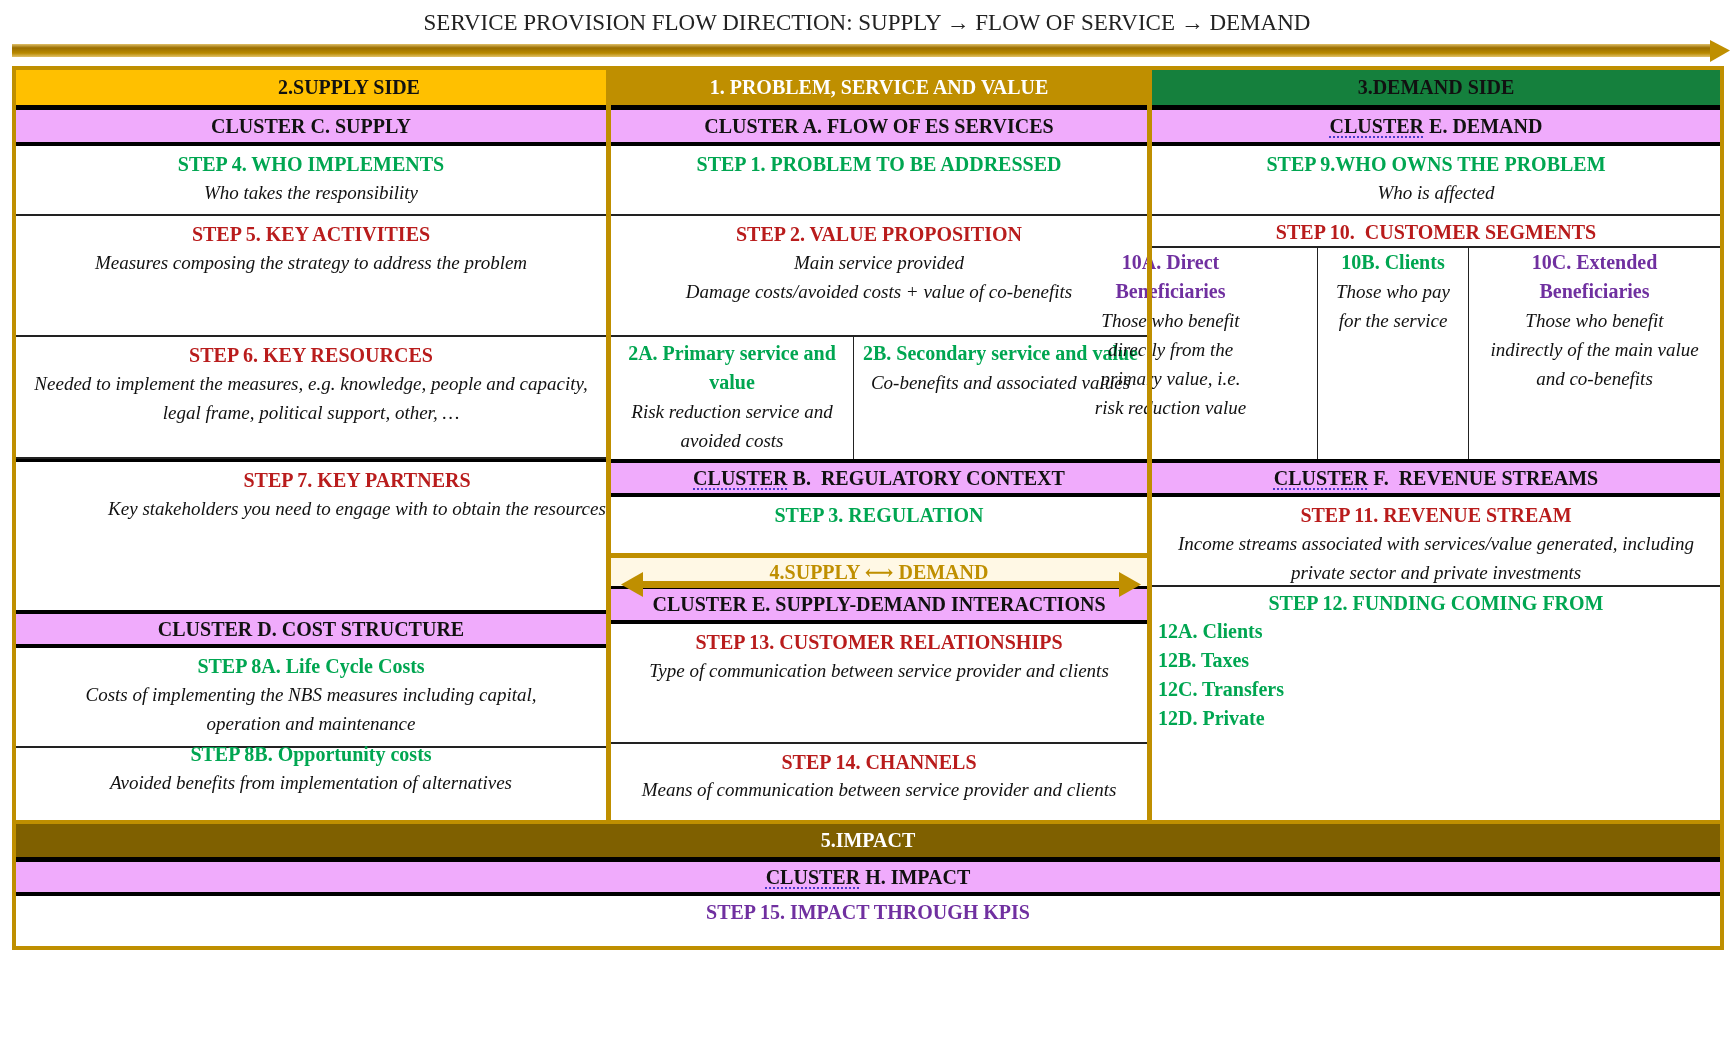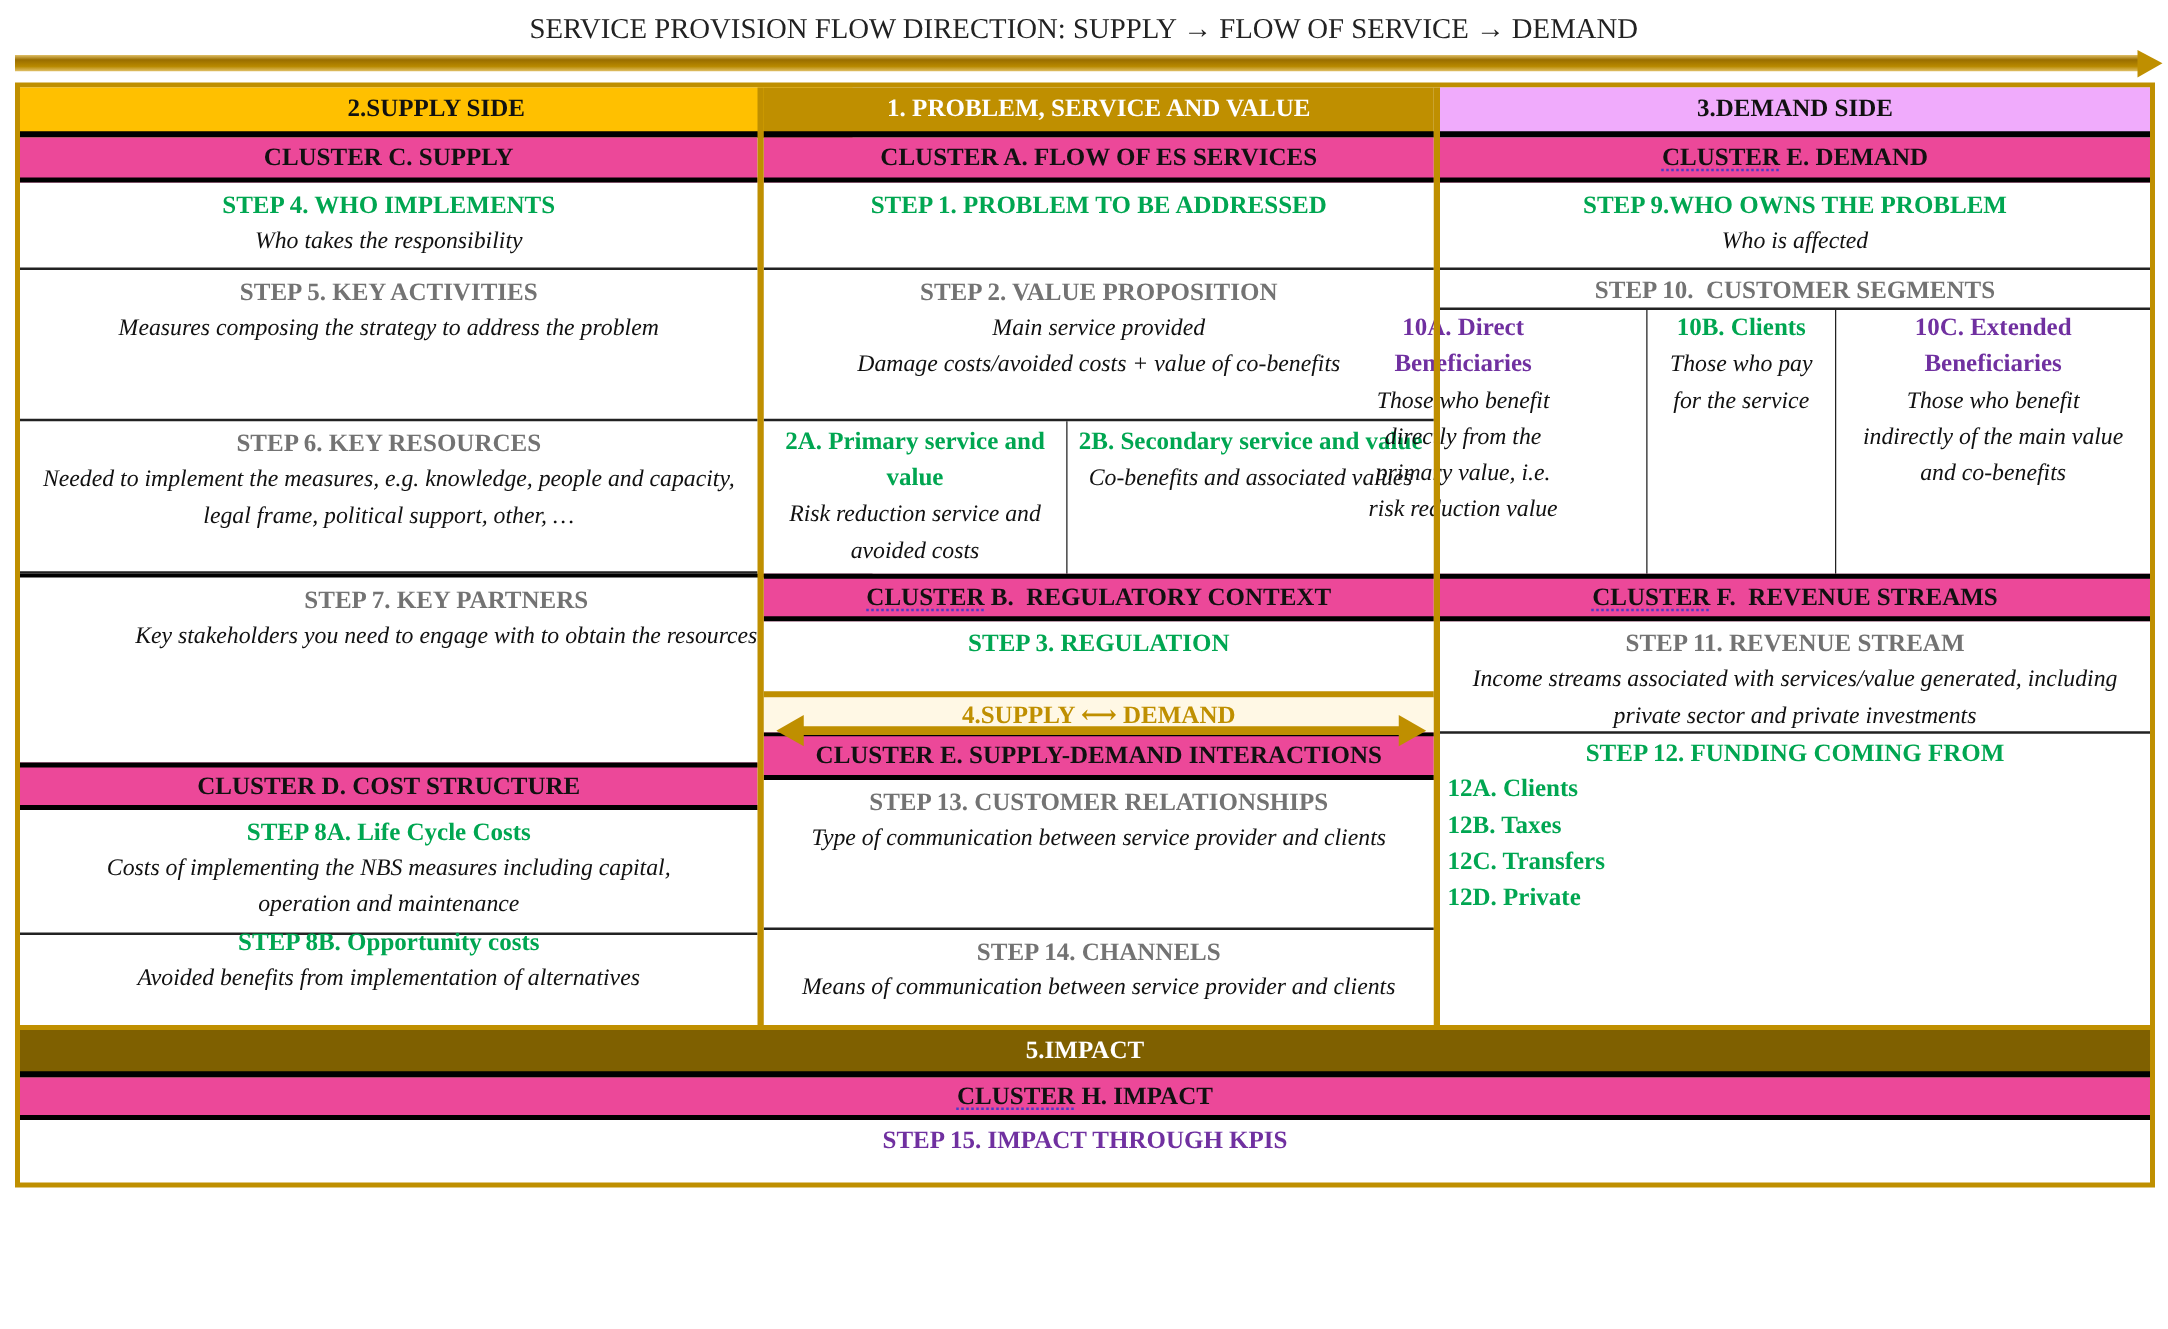--- a/index.html
+++ b/index.html
@@ -19,31 +19,31 @@
 
   .abs { position: absolute; }
   .center { text-align: center; }
 
   .hdr {
     position: absolute; height: 40px; display: flex; align-items: center; justify-content: center;
     font-weight: bold; font-size: 20px; border-bottom: 5px solid #000;
   }
   .cluster {
     position: absolute; height: 36px; display: flex; align-items: center; justify-content: center;
-    background: #ec4899; font-size: 20px; font-weight: bold; color: #111;
+    background: #f0abfc; font-size: 20px; font-weight: bold; color: #111;
     border-bottom: 4px solid #000;
   }
   .cluster .u { text-decoration: underline dotted #4a3cc8; text-underline-offset: 4px; }
 
   .cell { position: absolute; border-bottom: 2px solid #222; text-align: center; padding-top: 4px; }
   .cell.noborder { border-bottom: none; }
 
   .step { font-weight: bold; font-size: 20px; line-height: 28px; }
   .green { color: #00a651; }
-  .red { color: #737373; }
+  .red { color: #b91c1c; }
   .purple { color: #7030a0; }
   .desc { font-style: italic; font-size: 19px; line-height: 29px; color: #111; }
 
   .vline-gold { position: absolute; background: #bf8f00; width: 5px; }
   .vline-thin { position: absolute; background: #222; width: 1px; }
   .left-list { text-align: left; padding-left: 6px; }
   .left-list div { font-weight: bold; font-size: 20px; line-height: 29px; color: #00a651; }
 </style>
 </head>
 <body>
@@ -64,21 +64,21 @@
 </svg>
 
 <div class="frame">
 
   <div class="hdr" style="left:0;top:0;width:666px;background:#ffc000;">
     <span>2.SUPPLY SIDE</span>
   </div>
   <div class="hdr" style="left:595px;top:0;width:536px;background:#bf8f00;color:#fff;">
     <span>1. PROBLEM, SERVICE AND VALUE</span>
   </div>
-  <div class="hdr" style="left:1136px;top:0;width:568px;background:#f0abfc;">
+  <div class="hdr" style="left:1136px;top:0;width:568px;background:#15803d;">
     <span>3.DEMAND SIDE</span>
   </div>
 
   <div class="cluster" style="left:0;top:40px;width:590px;">
     <span>CLUSTER C. SUPPLY</span>
   </div>
   <div class="cluster" style="left:595px;top:40px;width:536px;">
     <span>CLUSTER A. FLOW OF ES SERVICES</span>
   </div>
   <div class="cluster" style="left:1136px;top:40px;width:568px;">

